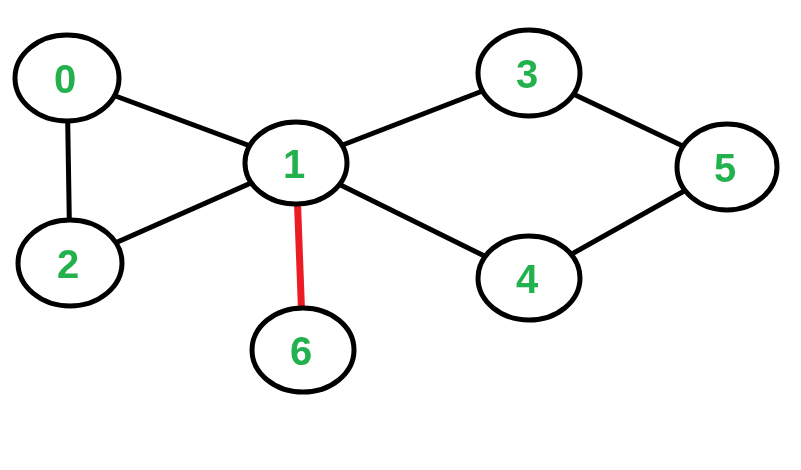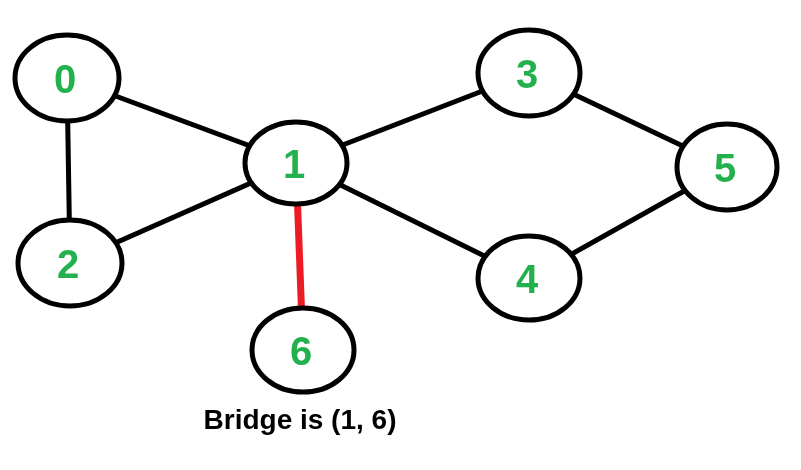--- a/index.html
+++ b/index.html
@@ -71,14 +71,13 @@
         <g>
           <ellipse cx="727" cy="167" rx="50" ry="43" fill="#ffffff" stroke="#000000" stroke-width="5"></ellipse>
           <text x="725" y="168" class="node-label" fill="#22b14c">5</text>
         </g>
         <g>
           <ellipse cx="303" cy="350" rx="51" ry="42" fill="#ffffff" stroke="#000000" stroke-width="5"></ellipse>
           <text x="301" y="351" class="node-label" fill="#22b14c">6</text>
         </g>
       </g>
   </svg>
-  <div class="caption">Bridge is (1, 6)</div>
 </div>
 
 </body></html>

